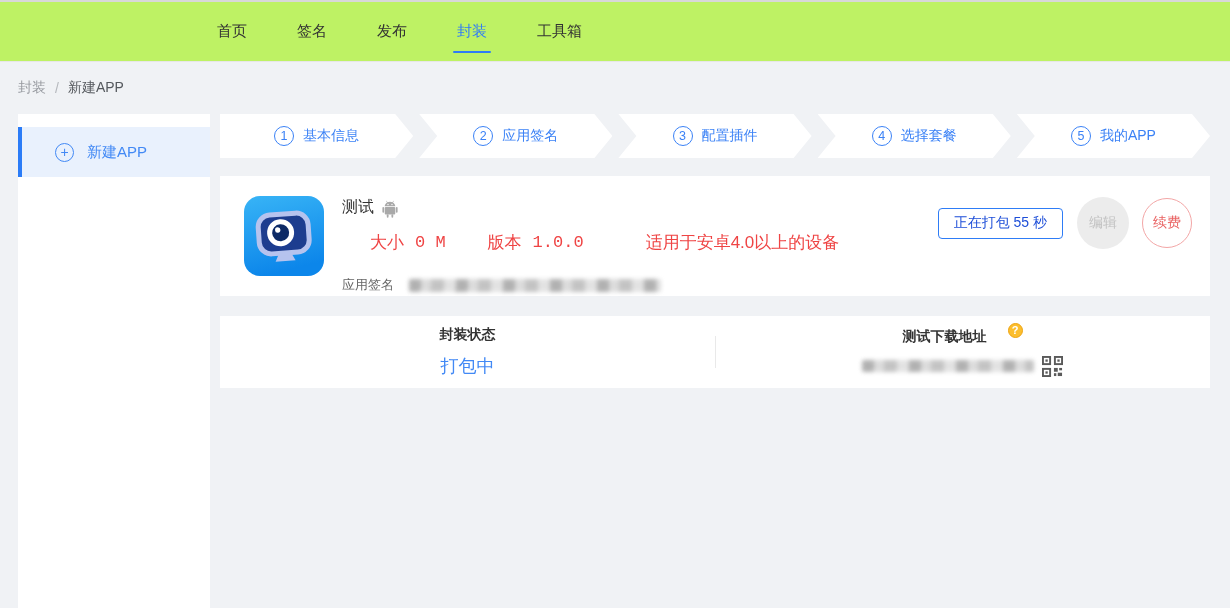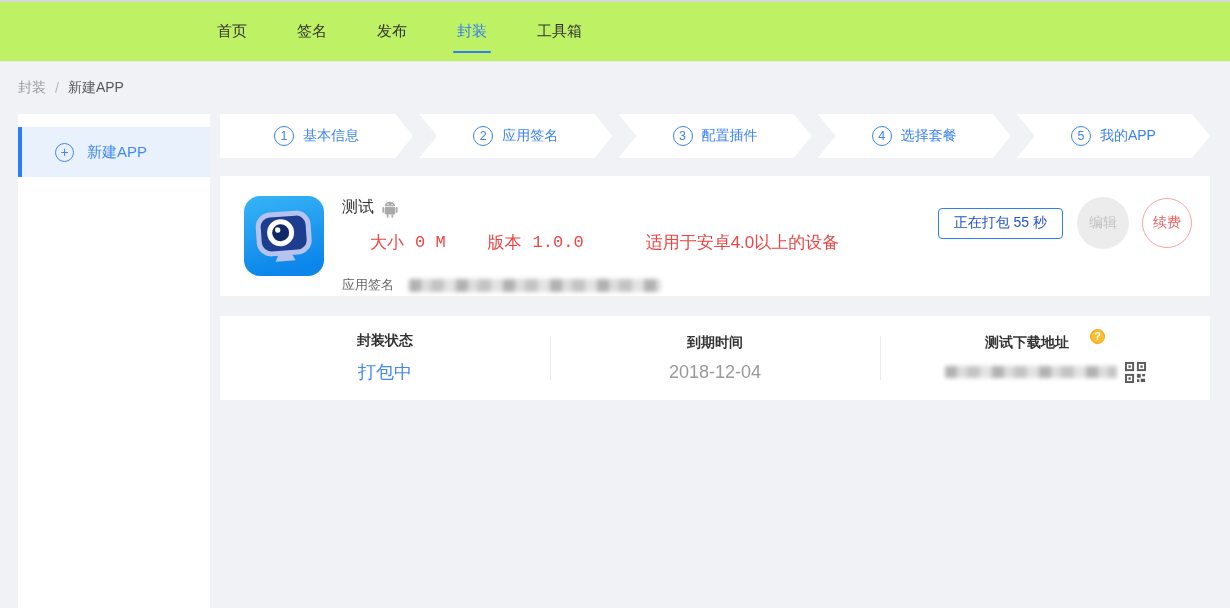--- a/index.html
+++ b/index.html
@@ -49,21 +49,21 @@
   .redact { display:inline-block; border-radius:2px; filter:blur(2px); opacity:.8;
             background:repeating-linear-gradient(93deg,#9e9e9e 0 12px,#d4d4d4 12px 22px,#b5b5b5 22px 35px,#dcdcdc 35px 47px); }
   .redact.sig { width:252px; height:13px; margin-left:15px; }
   .redact.url { width:172px; height:12px; }
   .actions { position:absolute; right:18px; top:21px; height:52px; display:flex; align-items:center; }
   .packing-btn { height:31px; padding:0 15px; background:#fff; border:1px solid #2e7cf6; border-radius:4px; color:#1d4ed8; font-size:14px; cursor:pointer; font-family:inherit; }
   .circle-btn { border-radius:50%; font-size:14px; cursor:pointer; font-family:inherit; display:flex; align-items:center; justify-content:center; }
   .circle-btn.edit { width:52px; height:52px; background:#ececec; border:none; color:#c2c2c2; margin-left:14px; }
   .circle-btn.renew { width:50px; height:50px; background:#fff; border:1px solid #f3a6a6; color:#e96262; margin-left:13px;font-family:Liberation Mono, monospace; }
   
-  .status-card { margin-top:20px; height:84px; display:flex; flex:none; }
+  .status-card { margin-top:20px; height:72px; display:flex; flex:none; }
   .col { flex:1; display:flex; flex-direction:column; align-items:center; justify-content:center; gap:10px; position:relative; }
   .col + .col::before { content:""; position:absolute; left:0; top:20px; bottom:20px; width:1px; background:#e9e9e9; }
   .col-title { font-size:14px; font-weight:bold; color:#333; }
   .col-value { font-size:18px; }
   .value-blue { color:#4289f5; }
   .value-gray { color:#999; }
   .col-title-row { display:flex; align-items:flex-start; gap:21px; }
   .coin { width:15px; height:15px; border-radius:50%; background:#fcbe2d; border:1px solid #eda412; color:#fff; font-size:11px; font-weight:bold; display:flex; align-items:center; justify-content:center; margin-top:-5px; cursor:pointer; }
   .url-row { display:flex; align-items:center; gap:8px; }
   .qr { display:flex; cursor:pointer; }
@@ -172,24 +172,20 @@
         <button class="packing-btn">正在打包 55 秒</button>
         <button class="circle-btn edit">编辑</button>
         <button class="circle-btn renew">续费</button>
       </div>
     </div>
 
     <div class="card status-card">
       <div class="col">
         <div class="col-title">封装状态</div>
         <div class="col-value value-blue">打包中</div>
-      </div>
-      <div class="col">
-        <div class="col-title">到期时间</div>
-        <div class="col-value value-gray">2018-12-04</div>
       </div>
       <div class="col">
         <div class="col-title-row">
           <span class="col-title">测试下载地址</span>
           <span class="coin">?</span>
         </div>
         <div class="url-row">
           <span class="redact url"></span>
           <span class="qr">
             <svg width="21" height="21" viewBox="0 0 22 22">

